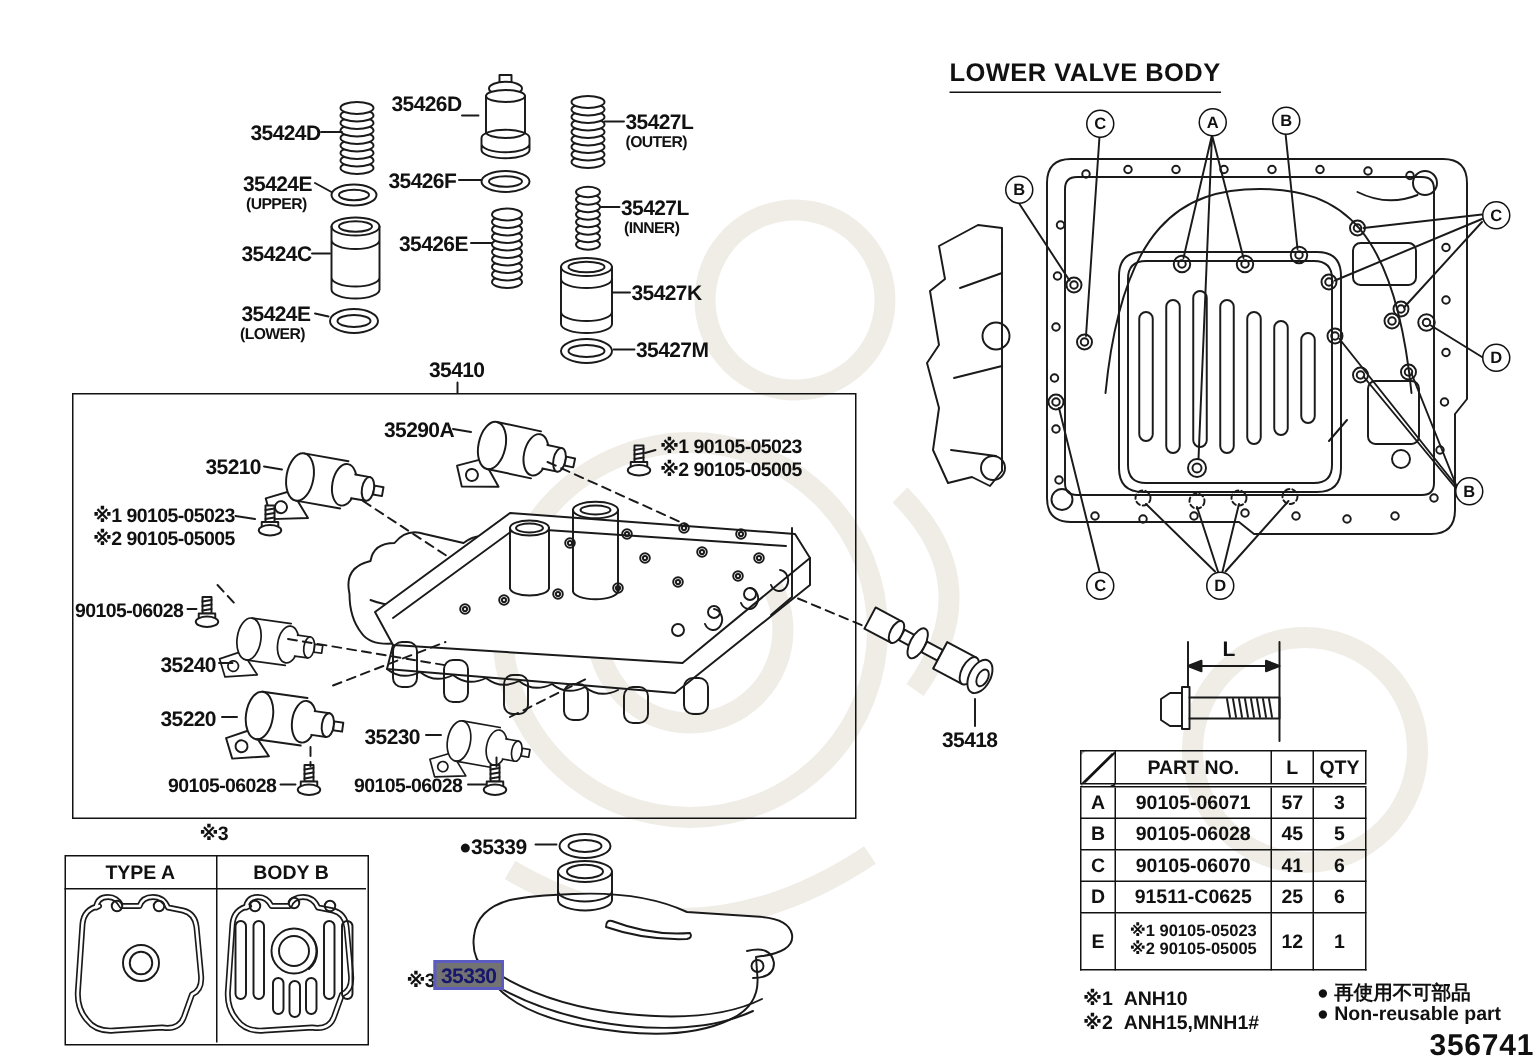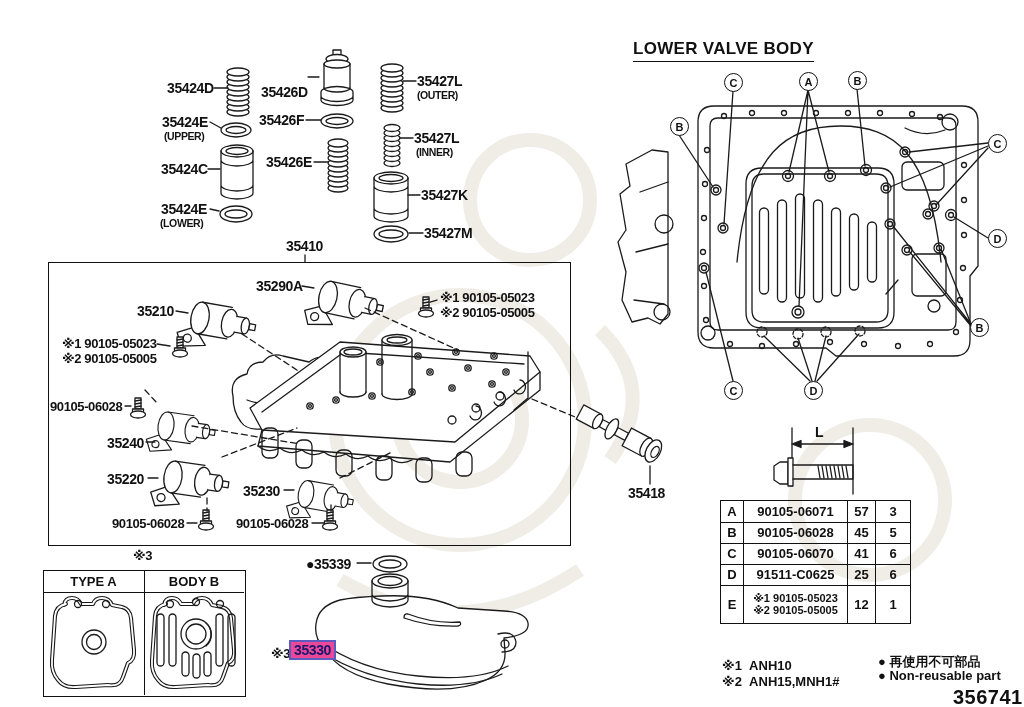--- a/index.html
+++ b/index.html
@@ -6,21 +6,21 @@
   #stage{position:relative;width:1024px;height:707px;background:#fff;overflow:hidden;
          font-family:"Liberation Sans","DejaVu Sans",sans-serif;color:#111;}
   svg{position:absolute;left:0;top:0;}
   .lbl{position:absolute;font-weight:bold;font-size:14px;letter-spacing:-0.4px;white-space:nowrap;color:#111;}
   .lbl13{position:absolute;font-weight:bold;font-size:13px;letter-spacing:-0.4px;white-space:nowrap;color:#111;}
   .sub{position:absolute;font-weight:bold;font-size:10.5px;letter-spacing:-0.4px;white-space:nowrap;color:#111;}
   .callout{position:absolute;width:17px;height:17px;border:1.6px solid #111;border-radius:50%;
            background:#fff;display:flex;align-items:center;justify-content:center;
            font-weight:bold;font-size:11px;}
   .box{position:absolute;border:1.6px solid #111;}
-  .hl{display:inline-block;background:#ec4899;border:2px solid #5c5cc0;color:#17176b;
+  .hl{display:inline-block;background:#737373;border:2px solid #5c5cc0;color:#17176b;
       padding:0 3px;font-weight:bold;font-size:14px;letter-spacing:-0.4px;}
   .title{position:absolute;font-weight:bold;font-size:17px;letter-spacing:0.3px;
          border-bottom:1.6px solid #111;padding-bottom:2px;white-space:nowrap;}
   .typehdr{position:absolute;font-weight:bold;font-size:13px;text-align:center;}
   table.parts{position:absolute;left:720px;top:500px;border-collapse:collapse;table-layout:fixed;
               font-weight:bold;font-size:13px;}
   table.parts td,table.parts th{border:1.5px solid #111;text-align:center;padding:0;line-height:1.05;}
   table.parts .hdr th{border-bottom:3px double #111;height:21px;}
   .diagcell{background:linear-gradient(to bottom right,transparent 47%,#111 47%,#111 53%,transparent 53%);}
   .eparts{font-size:11px;line-height:1.25;text-align:left;padding-left:3px;}
@@ -403,21 +403,21 @@
   <div class="box" style="left:43px;top:570px;width:201px;height:125px;"></div>
   <div style="position:absolute;left:43px;top:592px;width:201px;border-top:1.6px solid #111;"></div>
   <div style="position:absolute;left:144px;top:570px;height:125px;border-left:1.6px solid #111;"></div>
 
   <div class="lbl" style="left:167px;top:80px;">35424D</div>
   <div class="lbl" style="left:162px;top:114px;">35424E</div>
   <div class="sub" style="left:164px;top:130px;">(UPPER)</div>
   <div class="lbl" style="left:161px;top:161px;">35424C</div>
   <div class="lbl" style="left:161px;top:201px;">35424E</div>
   <div class="sub" style="left:160px;top:217px;">(LOWER)</div>
-  <div class="lbl" style="left:261px;top:84px;">35426D</div>
+  <div class="lbl" style="left:261px;top:61px;">35426D</div>
   <div class="lbl" style="left:259px;top:112px;">35426F</div>
   <div class="lbl" style="left:266px;top:154px;">35426E</div>
   <div class="lbl" style="left:417px;top:73px;">35427L</div>
   <div class="sub" style="left:417px;top:89px;">(OUTER)</div>
   <div class="lbl" style="left:414px;top:130px;">35427L</div>
   <div class="sub" style="left:416px;top:146px;">(INNER)</div>
   <div class="lbl" style="left:421px;top:187px;">35427K</div>
   <div class="lbl" style="left:424px;top:225px;">35427M</div>
 
   <div class="lbl" style="left:286px;top:238px;">35410</div>
@@ -456,20 +456,26 @@
   <div class="lbl" style="left:815px;top:424px;">L</div>
 
   <table class="parts">
     <colgroup>
         <col style="width:23px">
         <col style="width:104px">
         <col style="width:28px">
         <col style="width:35px">
       </colgroup>
     <tbody>
+        <tr class="hdr">
+      <th class="diagcell"></th>
+      <th>PART NO.</th>
+      <th>L</th>
+      <th>QTY</th>
+    </tr>
     <tr style="height:22px">
       <td>A</td>
           <td>90105-06071</td>
       <td>57</td>
           <td>3</td>
     </tr>
     <tr style="height:21px">
       <td>B</td>
           <td>90105-06028</td>
       <td>45</td>

